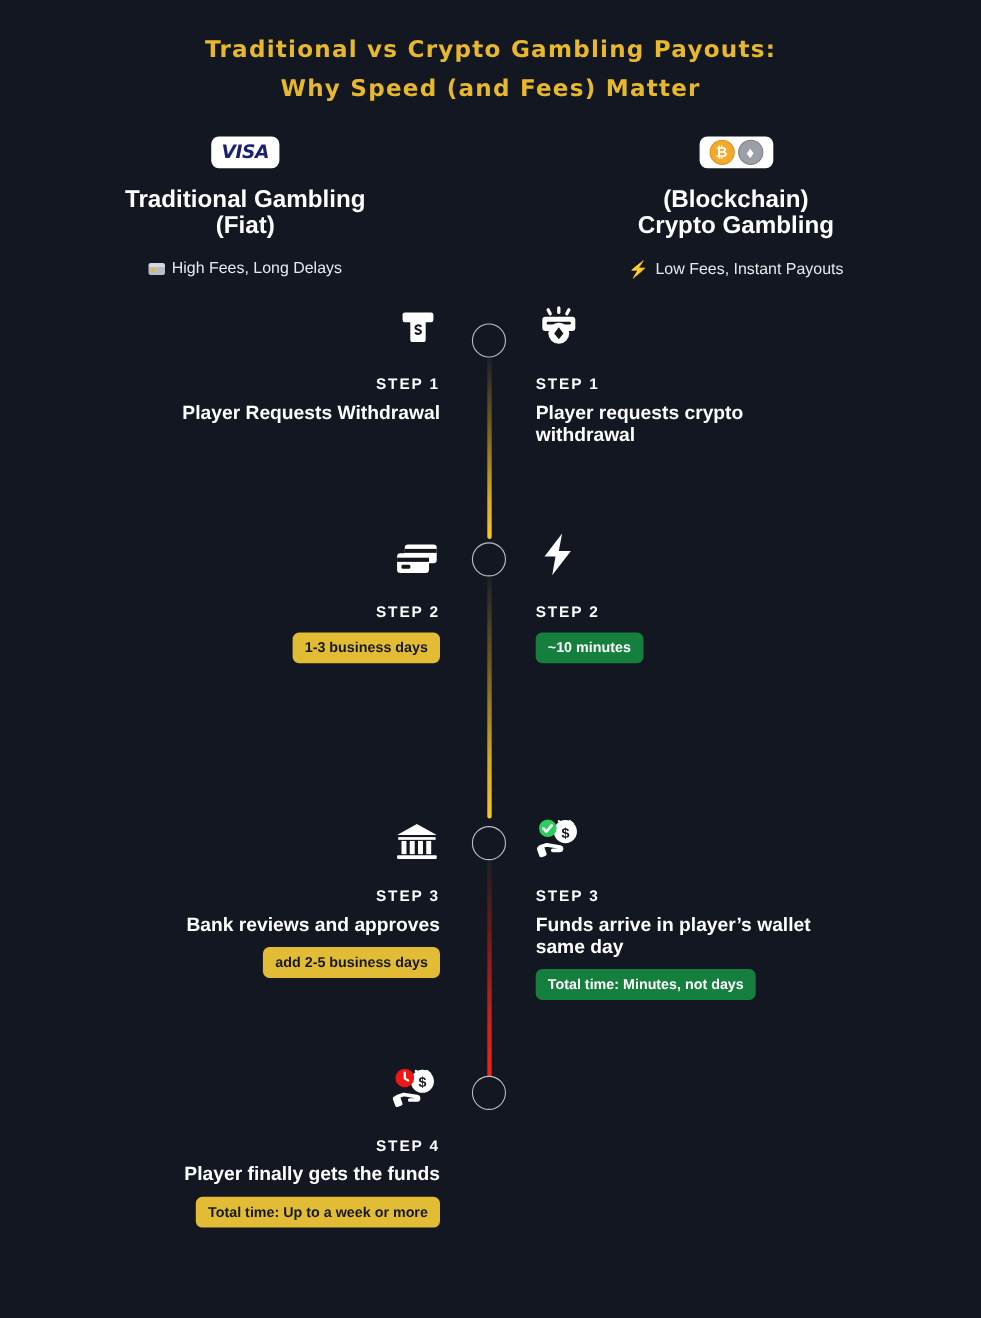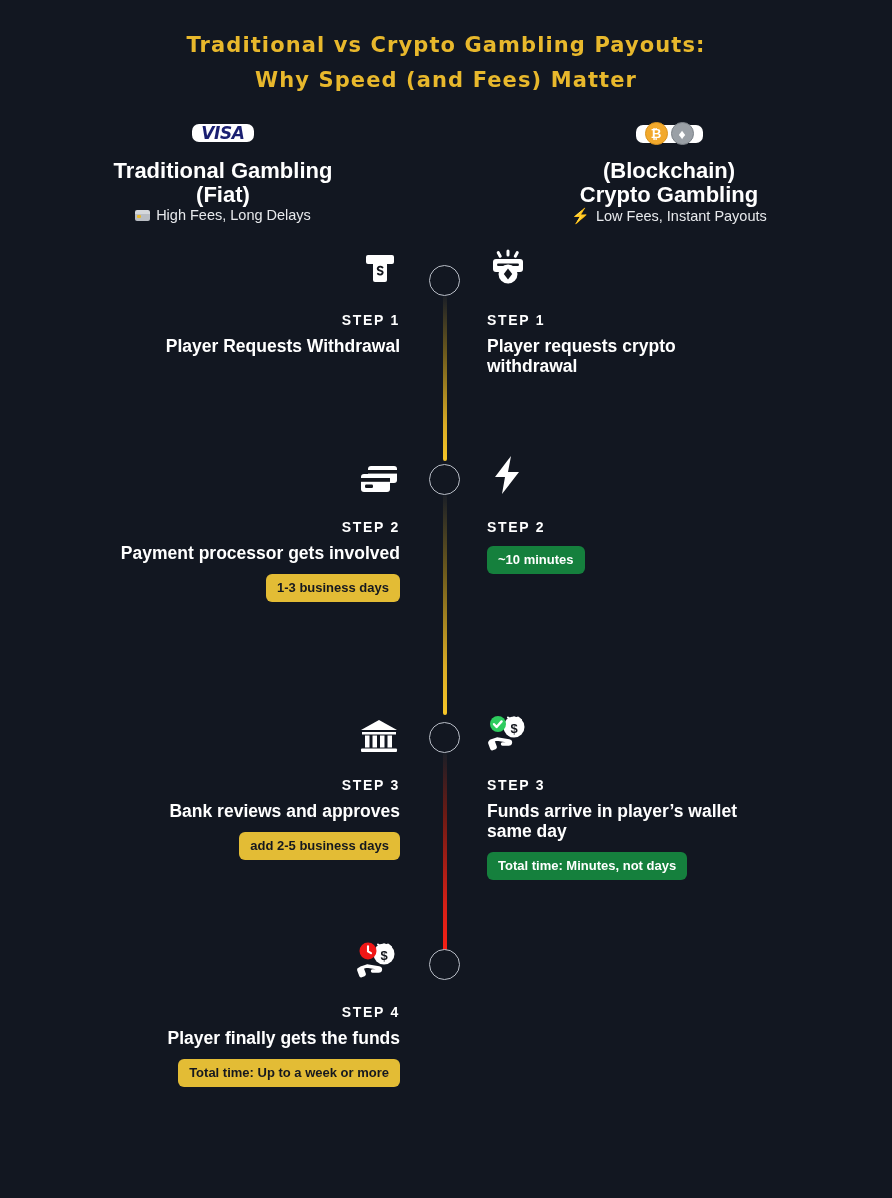--- a/index.html
+++ b/index.html
@@ -28,21 +28,21 @@
     margin-top:26px;
   }
   .head-col { width:446px; text-align:center; }
 
   .logo-badge {
     display:inline-flex;
     align-items:center;
     justify-content:center;
     background:#ffffff;
     border-radius:7px;
-    height:18px;
+    height:29px;
     padding:0 9px;
   }
   .visa-text {
     font-family:"DejaVu Sans", sans-serif;
     font-weight:bold;
     font-style:italic;
     font-size:17px;
     color:#1A1F71;
     letter-spacing:-0.4px;
   }
@@ -56,20 +56,21 @@
   .coin-eth { background:#9aa0a6; color:#fff; border:1.5px solid #7c8288; font-size:14px; }
 
   .col-title {
     margin-top:16px;
     color:#ffffff;
     font-weight:bold;
     font-size:22px;
     line-height:24px;
   }
   .col-sub {
+    margin-top:19px;
     color:#E7E9EC;
     font-size:14.5px;
     display:flex;
     align-items:center;
     justify-content:center;
     gap:6px;
   }
   .mini-card {
     display:inline-block;
     width:15px;height:11px;border-radius:2px;
@@ -233,21 +234,20 @@
       <div class="icon-wrap">
         <svg width="42" height="32" viewBox="0 0 42 32" fill="#ffffff">
           <rect x="10" y="2" width="29" height="17" rx="3"></rect>
           <rect x="10" y="6" width="29" height="3.6" fill="#13161d"></rect>
           <rect x="3" y="10" width="29" height="18" rx="3"></rect>
           <rect x="3" y="14" width="29" height="3.8" fill="#13161d"></rect>
           <rect x="7" y="20.5" width="8" height="3.5" rx="1.2" fill="#13161d"></rect>
         </svg>
       </div>
       <div class="step-label">STEP 2</div>
-      <div class="step-text">Payment processor gets involved</div>
       <div class="badge badge-gold">1-3 business days</div>
     </div>
 
     <div class="side-right">
       <div class="icon-wrap">
         <svg width="40" height="42" viewBox="0 0 40 42" fill="#ffffff">
           <path d="M24 2L8 23h10l-3 17 17-22H21z"></path>
         </svg>
       </div>
       <div class="step-label">STEP 2</div>

